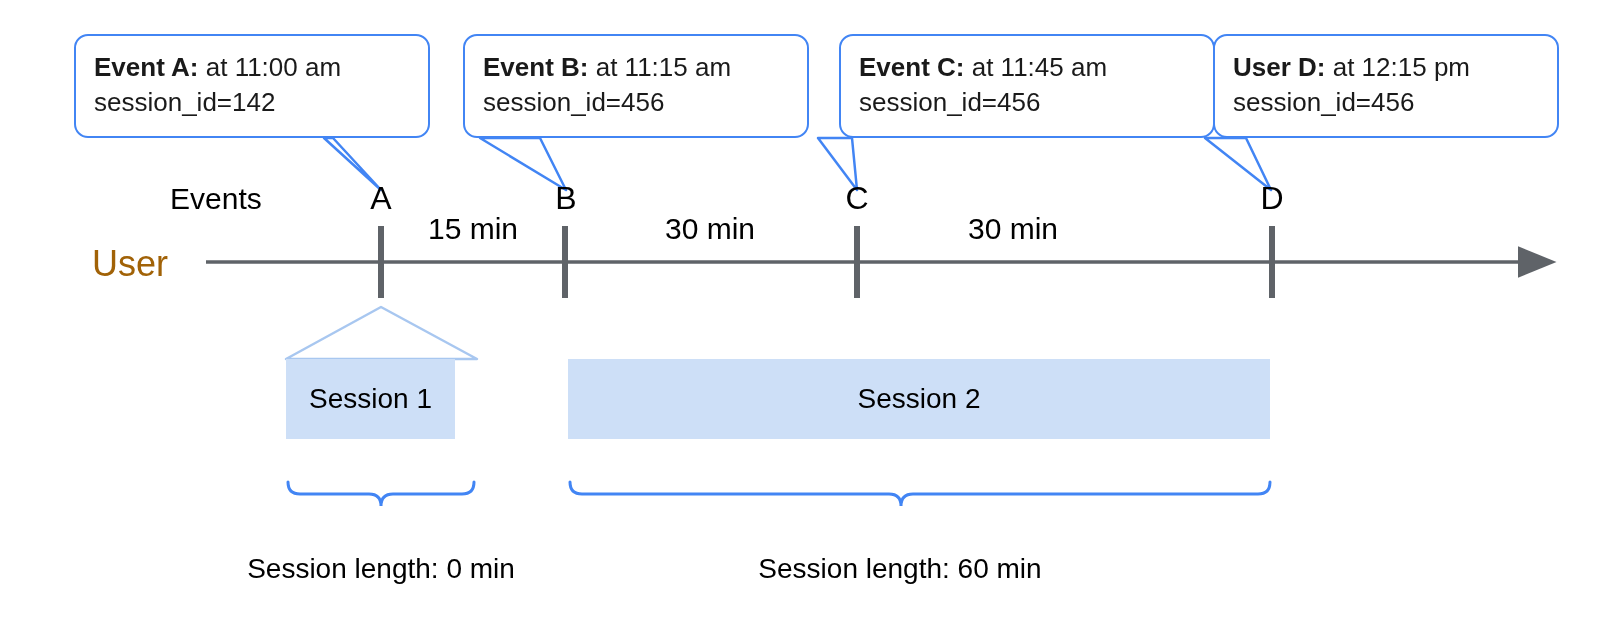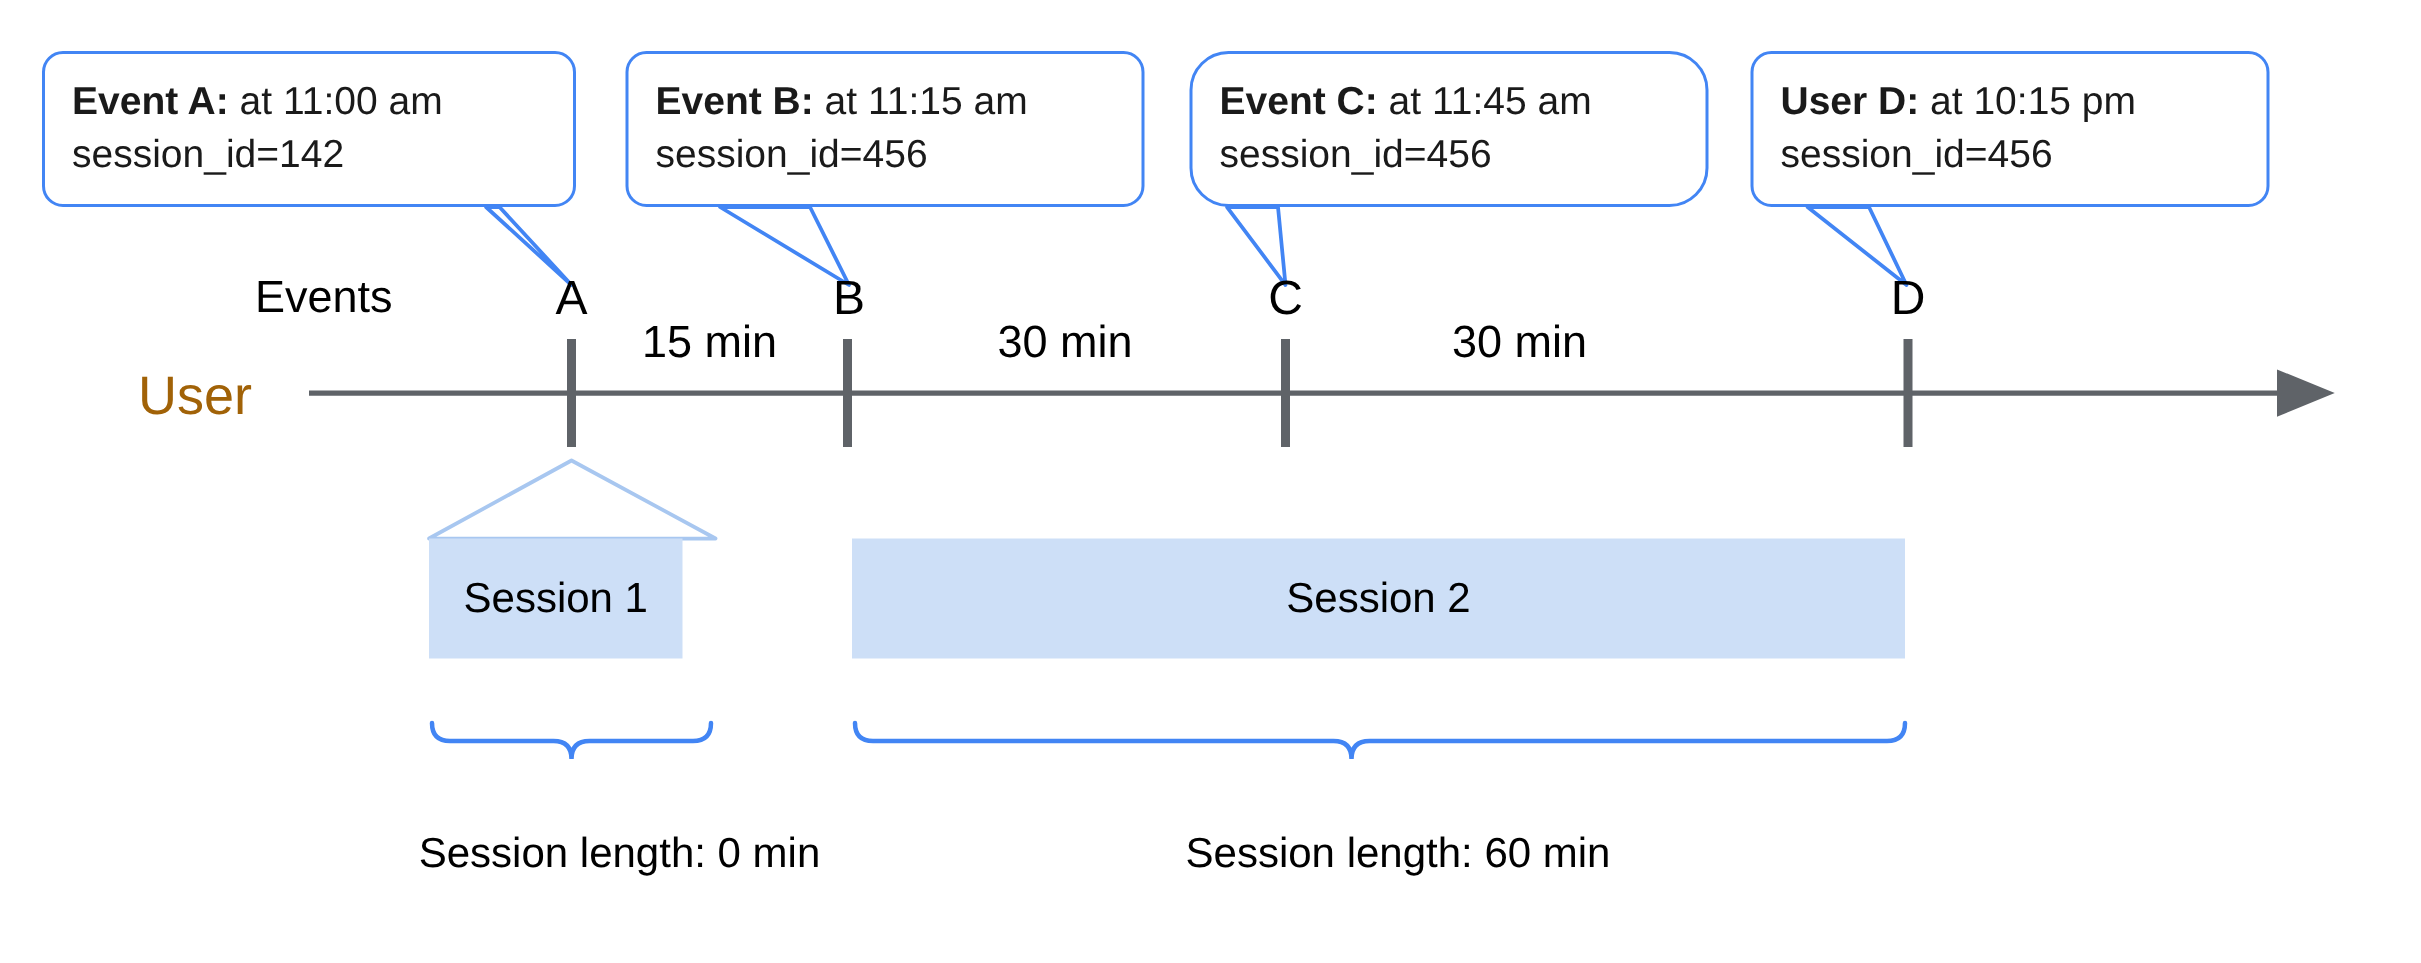--- a/index.html
+++ b/index.html
@@ -32,20 +32,21 @@
     position: absolute;
     box-sizing: border-box;
     border: 2px solid #4285f4;
     border-radius: 14px;
     background: #ffffff;
     padding: 14px 16px 12px 18px;
     line-height: 1.34;
     font-size: 26px;
     color: #1a1a1a;
     white-space: nowrap;
+    margin-left: 46px;
   }
   .callout .line {
     display: block;
   }
   .callout b {
     font-weight: bold;
   }
   
   .row-label {
     position: absolute;
@@ -89,45 +90,44 @@
     white-space: nowrap;
   }
   
   .session-length {
     position: absolute;
     font-size: 28px;
     color: #000;
     text-align: center;
     transform: translateX(-50%);
     white-space: nowrap;
-    margin-left: 32px;
   }
 </style>
 </head>
 <body>
 
 <div id="canvas">
 
   <div class="callout" style="left:28px; top:34px; width:356px; height:104px;">
     <span class="line"><b>Event A:</b><span> at 11:00 am</span></span>
     <span class="line">session_id=142</span>
   </div>
 
   <div class="callout" style="left:417px; top:34px; width:346px; height:104px;">
     <span class="line"><b>Event B:</b><span> at 11:15 am</span></span>
     <span class="line">session_id=456</span>
   </div>
 
-  <div class="callout" style="left:793px; top:34px; width:346px; height:104px;border-radius:26px;">
+  <div class="callout" style="left:793px; top:34px; width:376px; height:104px;">
     <span class="line"><b>Event C:</b><span> at 11:45 am</span></span>
     <span class="line">session_id=456</span>
   </div>
 
   <div class="callout" style="left:1167px; top:34px; width:346px; height:104px;">
-    <span class="line"><b>User D:</b><span> at 10:15 pm</span></span>
+    <span class="line"><b>User D:</b><span> at 12:15 pm</span></span>
     <span class="line">session_id=456</span>
   </div>
 
   <svg class="svg-layer" viewBox="0 0 1614 642" xmlns="http://www.w3.org/2000/svg">
 
     <polygon points="324,138 381,190 333,138" fill="#ffffff" stroke="#4285f4" stroke-width="2.5" stroke-linejoin="round"></polygon>
     <polygon points="480,138 566,190 540,138" fill="#ffffff" stroke="#4285f4" stroke-width="2.5" stroke-linejoin="round"></polygon>
     <polygon points="818,138 857,190 852,138" fill="#ffffff" stroke="#4285f4" stroke-width="2.5" stroke-linejoin="round"></polygon>
     <polygon points="1205,138 1271,190 1246,138" fill="#ffffff" stroke="#4285f4" stroke-width="2.5" stroke-linejoin="round"></polygon>
 

